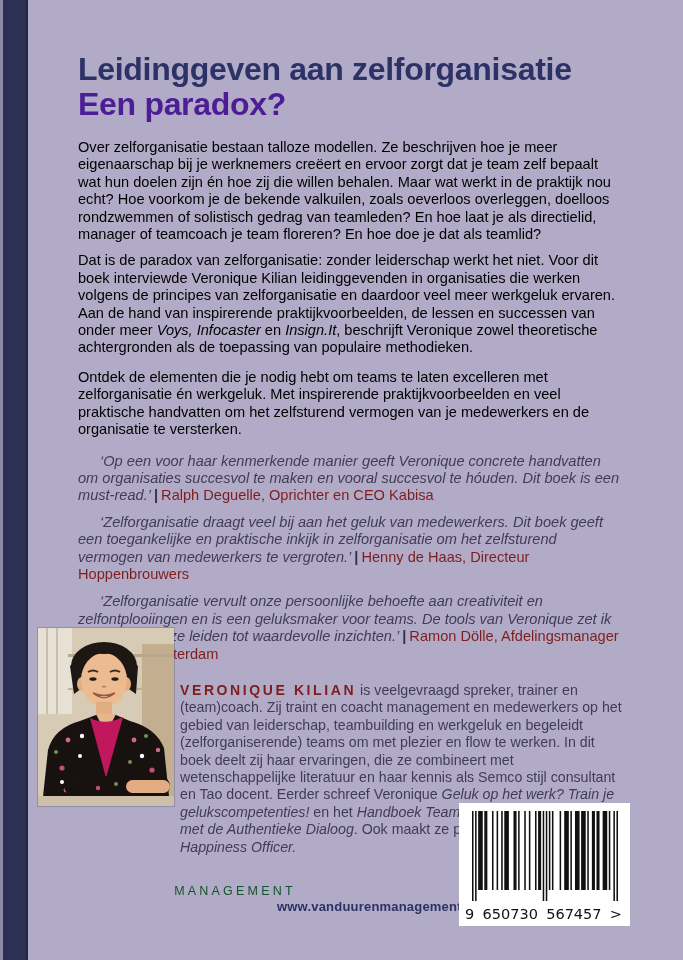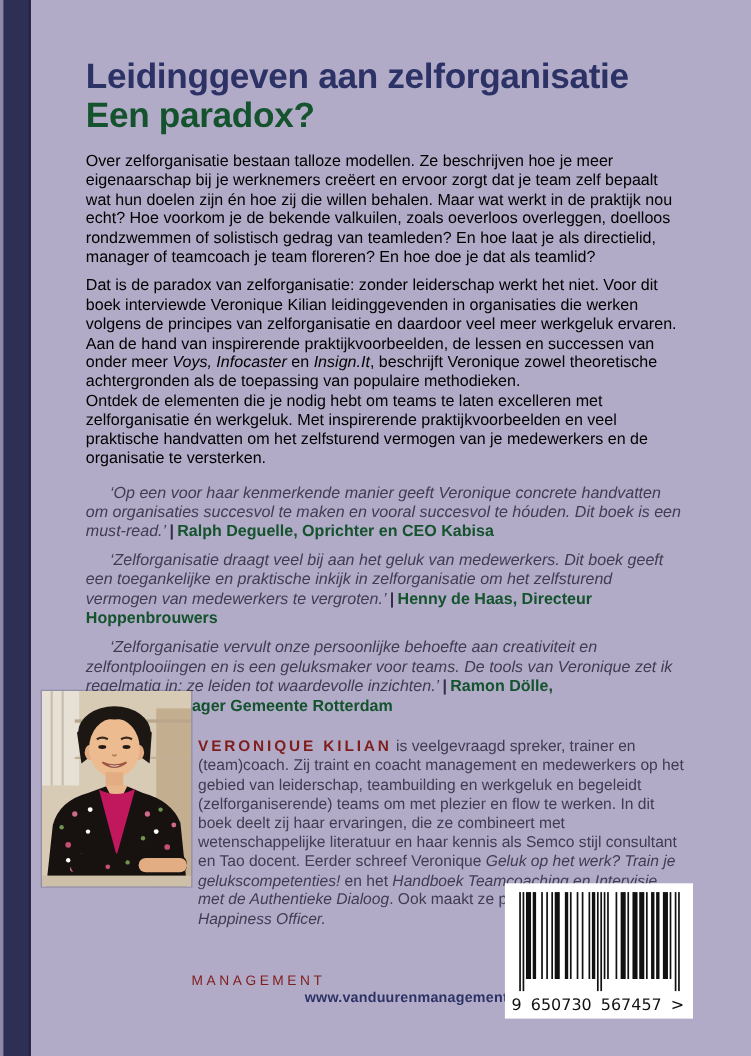--- a/index.html
+++ b/index.html
@@ -8,45 +8,45 @@
 
   .cover { position:relative; width:683px; height:960px; background:#b1abc7; overflow:hidden; }
 
   .cover-edge { position:absolute; left:0; top:0; width:3px; height:960px; background:#8f89a8; }
   .spine { position:absolute; left:3px; top:0; width:25px; height:960px; background:#2e2f55; border-right:2px solid #232440; }
 
   .content { position:absolute; left:78px; width:544px; top:0; color:#403c52; }
 
   .title-block { margin-top:52px; line-height:35px; }
   .title-line1 { font-size:32px; font-weight:bold; color:#2c3166; letter-spacing:-0.3px; }
-  .title-line2 { font-size:32px; font-weight:bold; color:#14532d; letter-spacing:-0.3px; }
+  .title-line2 { font-size:32px; font-weight:bold; color:#4c1d95; letter-spacing:-0.3px; }
 
   .body-text { font-size:14.6px; line-height:17.4px; color:#000000; }
   .p1 { margin-top:17px; }
   .p2 { margin-top:9px; }
-  .p3 { }
+  .p3 { margin-top:12px; }
 
   .quote { font-size:14.6px; line-height:17.4px; font-style:italic; text-indent:22px; color:#403c52; }
   .q1 { margin-top:14px; }
   .q2 { margin-top:9px; }
   .q3 { margin-top:10px; }
   .quote .sep { font-style:normal; font-weight:bold; color:#343047; margin:0 3px; }
-  .quote .attr { font-style:normal; font-weight:bold; color:#14532d; }
+  .quote .attr { font-style:normal; font-weight:normal; color:#7f1d1d; }
 
   .it { font-style:italic;text-align:right; }
 
   .bio { margin-top:19px; margin-left:102px; width:442px; font-size:14.2px; line-height:17.4px; color:#403c52; }
   .author-name { font-size:14px; font-weight:600; color:#7f1d1d; letter-spacing:2.6px; }
 
   .photo { position:absolute; left:38px; top:628px; width:136px; height:178px; overflow:hidden; box-shadow:0 0 0 1px rgba(60,55,80,0.25); }
   .photo svg { display:block; }
 
   .logo { position:absolute; left:150px; top:883px; width:170px; text-align:center; }
   .logo-top { font-size:25px; font-weight:800; color:#e32530; letter-spacing:-0.5px; line-height:26px; }
-  .logo-bottom { font-size:12.5px; font-weight:400; color:#7f1d1d; letter-spacing:3.2px; line-height:14px; margin-top:1px; }
+  .logo-bottom { font-size:12.5px; font-weight:400; color:#14532d; letter-spacing:3.2px; line-height:14px; margin-top:1px; }
 
   .website { position:absolute; left:277px; top:899px; font-size:13px; font-weight:bold; color:#2c3166; letter-spacing:0.2px; }
 
   .barcode-box { position:absolute; left:459px; top:803px; width:171px; height:123px; background:#ffffff; }
   .barcode-box svg { position:absolute; left:0; top:8px; }
   .isbn-row { position:absolute; left:6px; right:8px; bottom:4px; display:flex; justify-content:space-between; font-size:14.5px; color:#111; font-family:"DejaVu Sans", sans-serif; }
 </style>
 </head>
 <body>
 

